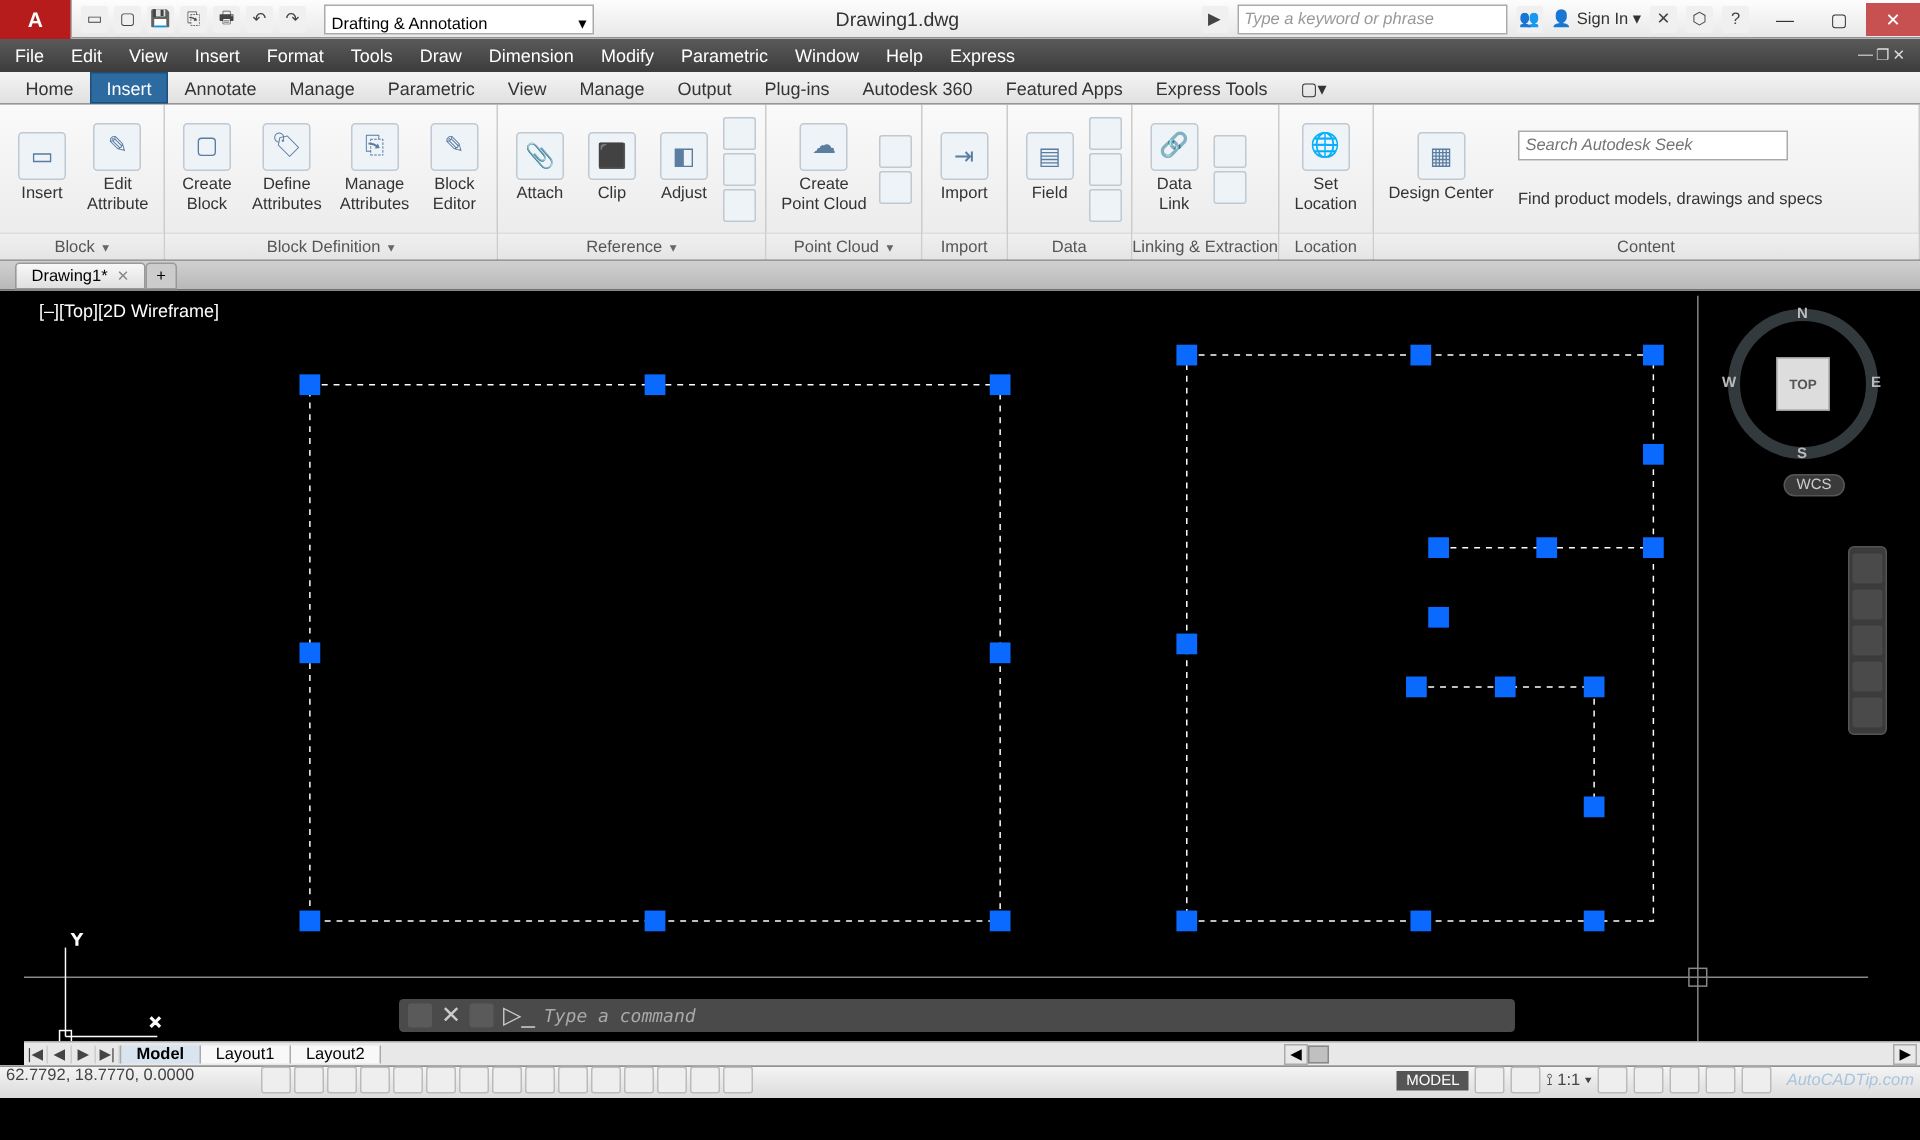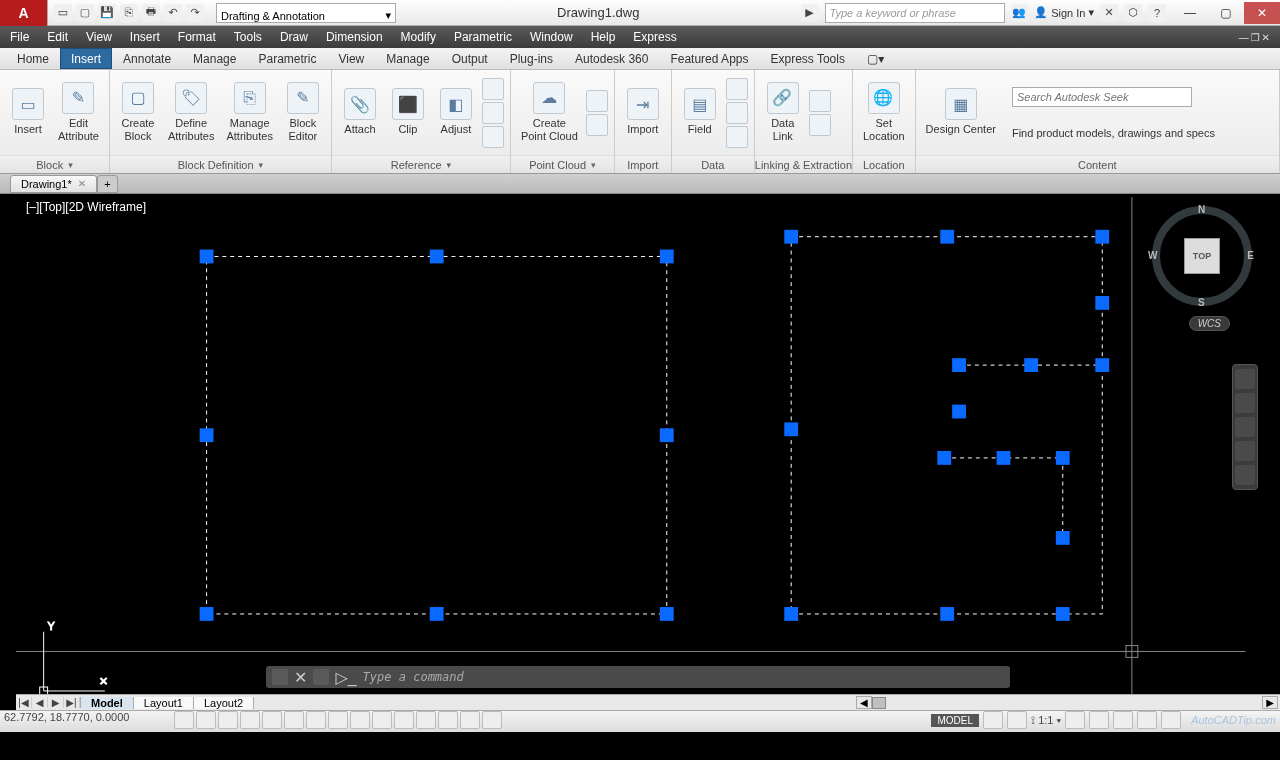--- a/index.html
+++ b/index.html
@@ -52,21 +52,21 @@
 svg.canvas { width:100%; height:100%; }
 .grip { fill:#0a6aff; }
 .selbox { fill:none; stroke:#fff; stroke-dasharray:4 4; stroke-width:1;}
 .crosshair { stroke:#888; stroke-width:1;}
 
 
 .viewcube { position:absolute; top:12px; right:28px; width:100px; height:100px; }
 .viewcube .ring { width:100px; height:100px; border:8px solid #333a3e; border-radius:50%; position:absolute; box-shadow:0 0 4px #000 inset;}
 .viewcube .cube { position:absolute; top:32px; left:32px; width:36px; height:36px; background:#ddd; border:1px solid #999; display:flex; align-items:center; justify-content:center; font-size:9px; font-weight:bold; color:#555;}
 .viewcube .dir { position:absolute; color:#bbb; font-size:10px; font-weight:bold;}
-.wcs-badge { position:absolute; top:122px; right:50px; background:#3a3a3a; border:1px solid #555; color:#ccc; font-size:10px; padding:1px 8px; border-radius:8px;font-style:italic;}
+.wcs-badge { position:absolute; top:122px; right:50px; background:#3a3a3a; border:1px solid #555; color:#ccc; font-size:10px; padding:1px 8px; border-radius:8px;}
 
 
 .navbar-right { position:absolute; top:170px; right:22px; width:26px; background:#3b3b3b; border:1px solid #555; border-radius:4px; display:flex; flex-direction:column; gap:4px; padding:4px 2px;}
 .navbar-right div { width:20px; height:20px; background:#4a4a4a; border-radius:2px;}
 
 
 .cmd-wrap { position:absolute; bottom:22px; left:250px; right:270px; display:flex; align-items:center; background:#4a4a4a; height:22px; border-radius:3px; padding:0 6px; gap:6px;}
 .cmd-wrap .ci { width:16px; height:16px; background:#5a5a5a; border-radius:2px;}
 .cmd-input { color:#aaa; font-size:12px; font-family:monospace; font-style:italic;}
 

